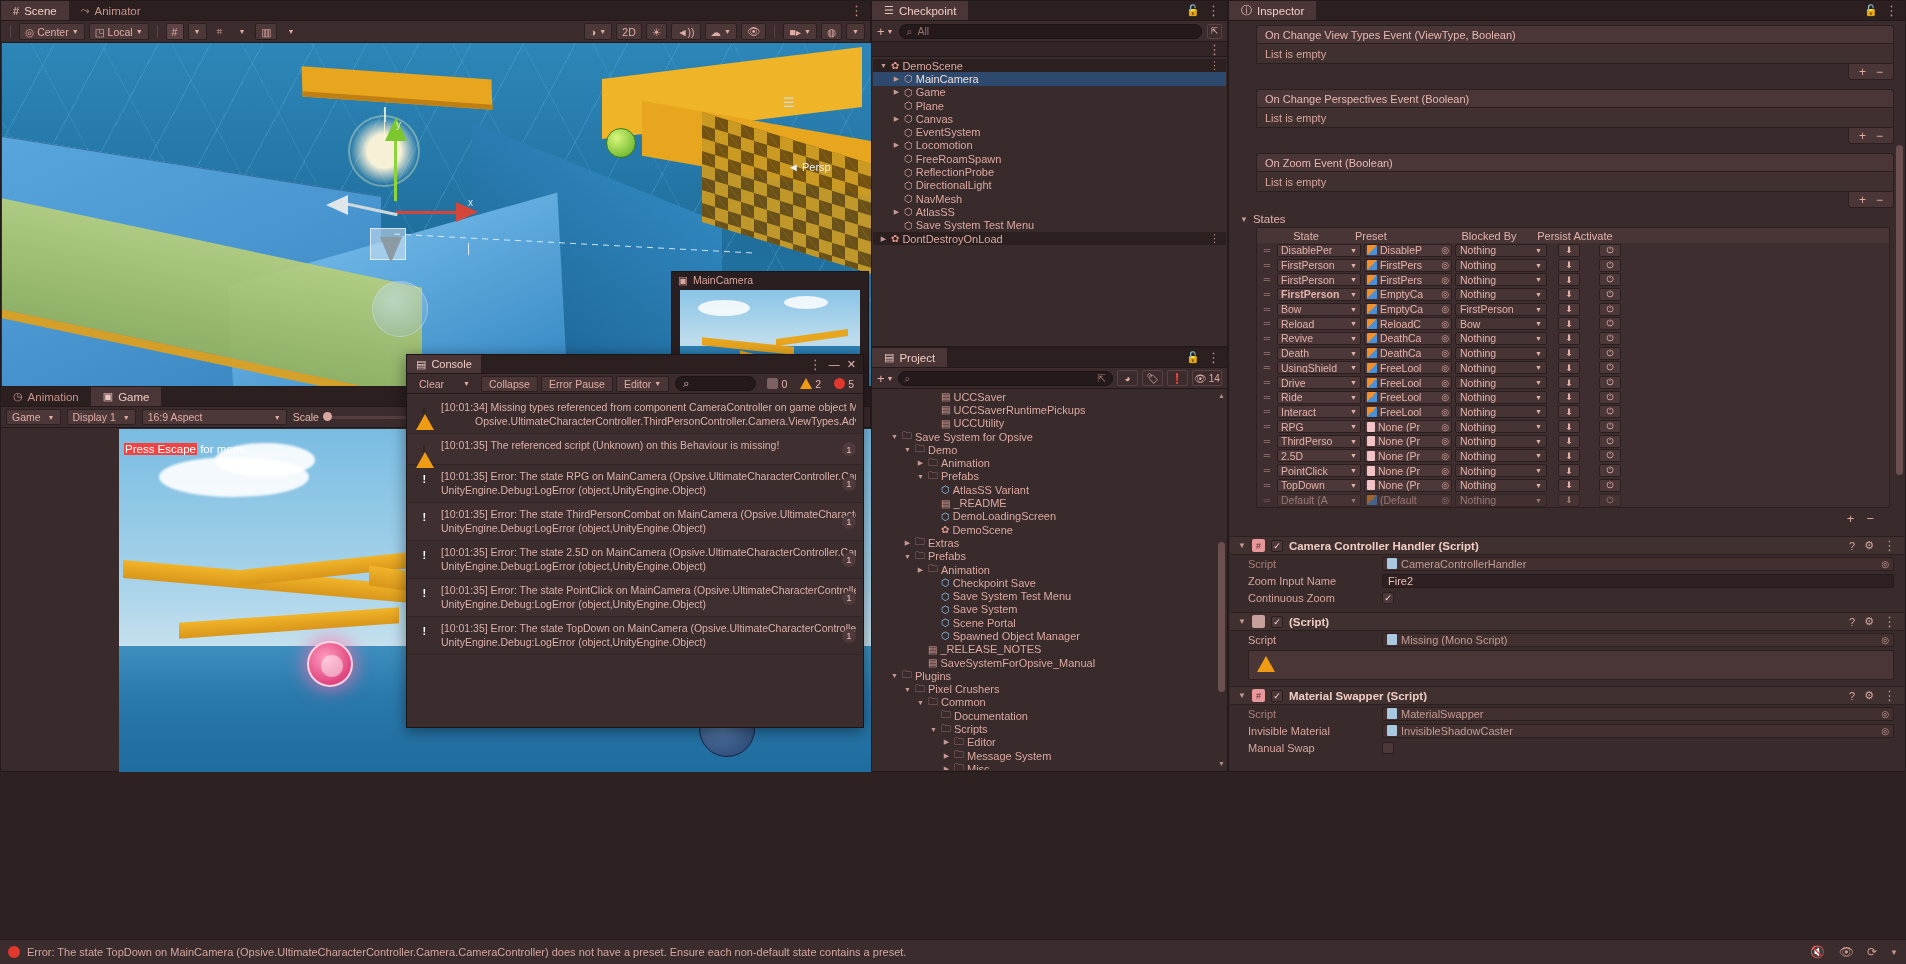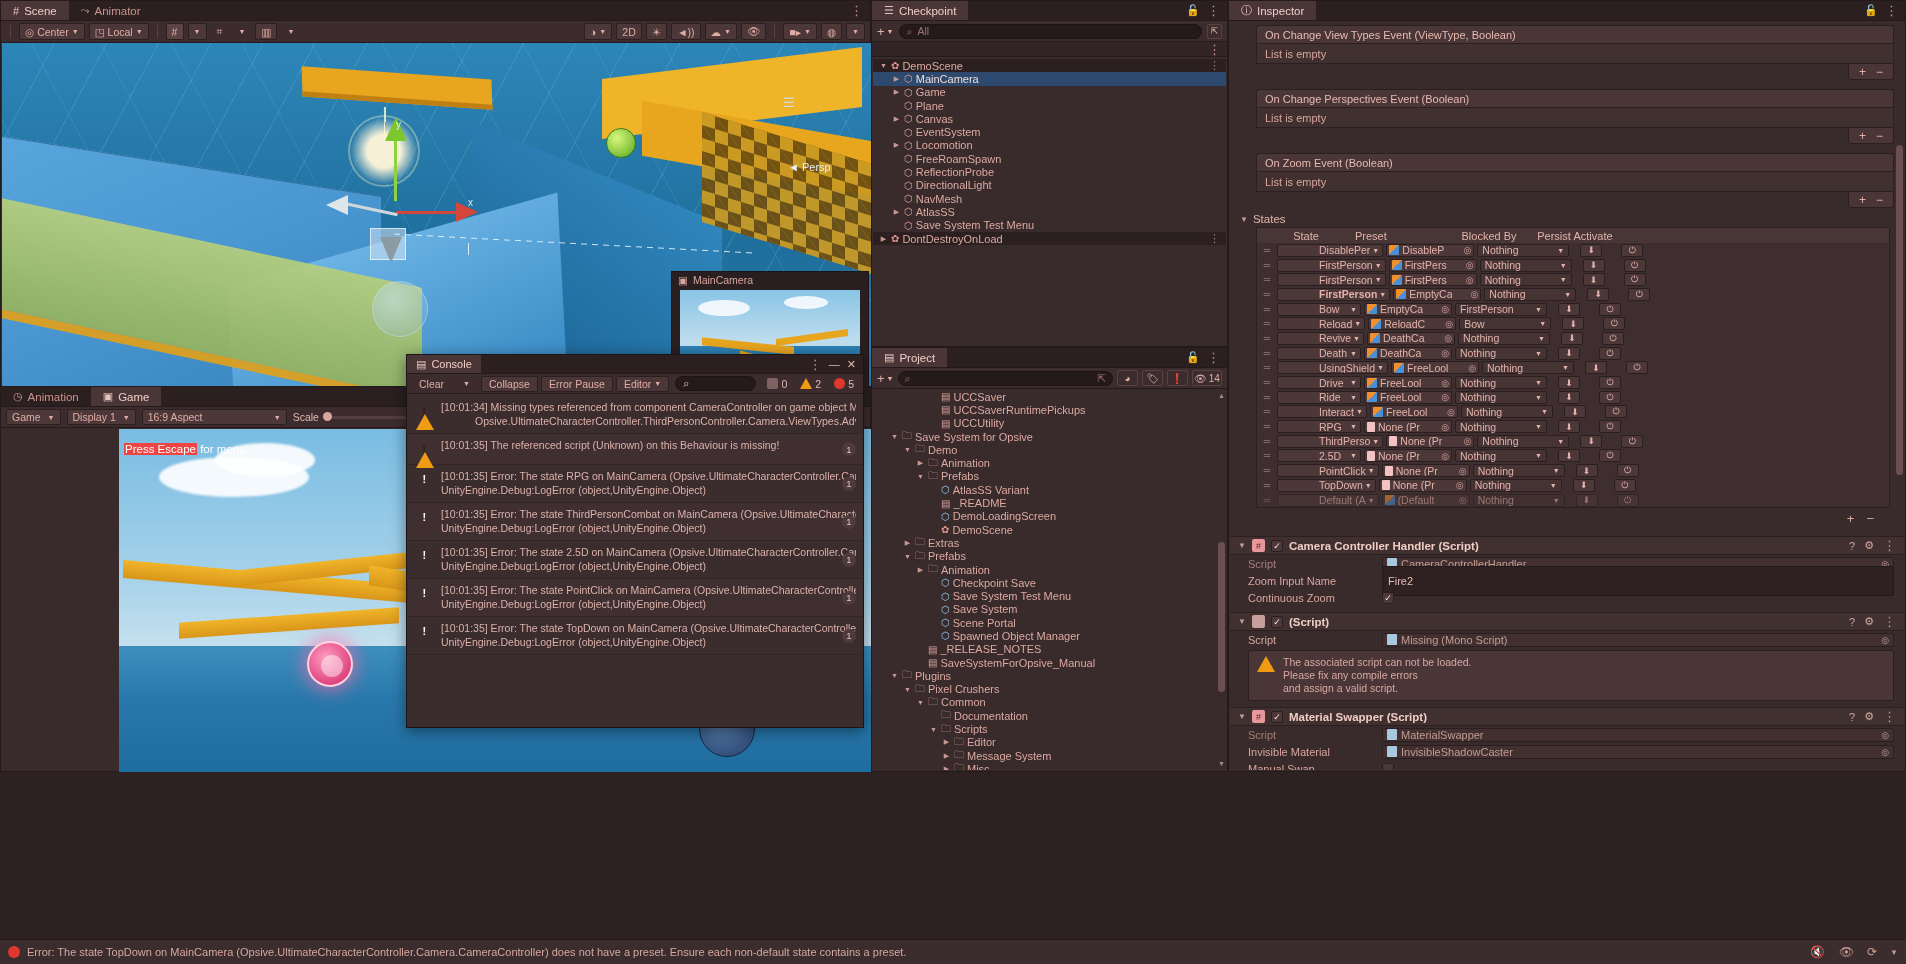--- a/index.html
+++ b/index.html
@@ -310,21 +310,21 @@
   .hdr-preset { flex:0 0 88px; }
   .hdr-block { flex:0 0 92px; text-align:center; }
   .hdr-persist { flex:0 0 38px; text-align:center; }
   .hdr-activate { flex:0 0 40px; text-align:center; }
 
   .ddown {
     height:13px; background:#4d3839; border:1px solid #2a1e1f; border-radius:2px;
     display:flex; align-items:center; padding:0 3px; font-size:10.5px; color:#e3b2aa;
     overflow:hidden; white-space:nowrap;
   }
-  .ddown .v { overflow:hidden; text-overflow:clip; flex:1;margin-left:38px; }
+  .ddown .v { overflow:hidden; text-overflow:clip; flex:1; }
   .ddown .ar { font-size:7px; margin-left:2px; }
   .ddown.bold { font-weight:bold; }
   .objfield {
     height:13px; background:#4d3839; border:1px solid #2a1e1f; border-radius:2px;
     display:flex; align-items:center; padding:0 2px; gap:3px; font-size:10.5px; color:#e3b2aa; overflow:hidden;
   }
   .presetico { width:10px; height:10px; border-radius:1px; background: linear-gradient(135deg,#f0902c 50%, #4a90d9 50%); flex:0 0 10px;}
   .fileico { width:8px; height:10px; background:#f2c2c4; border-radius:1px 1px 1px 1px; flex:0 0 8px; }
   .targ { margin-left:auto; font-size:9px; color:#d0a09a; }
   .flatdd {
@@ -344,21 +344,21 @@
     display:flex; align-items:center; gap:6px; padding:0 8px; margin-top:6px;
   }
   .comp-head .title { font-weight:bold; font-size:11.5px; color:#f0cdc5; }
   .comp-head .right { margin-left:auto; display:flex; align-items:center; gap:9px; color:#d3a49d; font-size:11px;}
   .chk { width:12px; height:12px; background:#4d3839; border:1px solid #2a1e1f; border-radius:2px; display:flex; align-items:center; justify-content:center; font-size:9px; color:#ffdfd8;}
   .scriptico { width:13px; height:13px; background:#e8989a; border-radius:2px; display:flex; align-items:center; justify-content:center; font-size:9px; color:#5a2b2d;}
   .fieldrow { display:flex; align-items:center; height:17px; padding: 1px 10px 1px 18px; gap:8px; }
   .fieldrow .lbl { flex:0 0 126px; font-size:11px; color:#d9a79f; }
   .fieldrow .lbl.dimmed { color:#a87f79; }
   .txtfield {
-    flex:1; height:30px; background:#2f2122; border:1px solid #241a1b; border-radius:2px;
+    flex:1; height:14px; background:#2f2122; border:1px solid #241a1b; border-radius:2px;
     display:flex; align-items:center; padding:0 5px; font-size:11px; color:#e8beb6;
   }
   .objrow {
     flex:1; height:14px; background:#41302f; border:1px solid #2a1e1f; border-radius:2px;
     display:flex; align-items:center; gap:4px; padding:0 4px; font-size:11px; color:#c39b94;
   }
   .warnbox {
     margin: 2px 10px 3px 18px; background:#4a3637; border:1px solid #2b1f20; border-radius:2px;
     display:flex; gap:8px; padding:5px 8px; align-items:flex-start;
   }
@@ -1591,21 +1591,20 @@
           <div class="fieldrow">
             <span class="lbl">Script</span>
             <span class="objrow">
               <span style="width:10px;height:11px;background:#a8c9e0;border-radius:1px;display:inline-block;"></span>
               <span>Missing (Mono Script)</span>
               <span style="margin-left:auto;font-size:9px">◎</span>
             </span>
           </div>
           <div class="warnbox">
             <span><span style="display:inline-block;width:0;height:0;border-left:9px solid transparent;border-right:9px solid transparent;border-bottom:16px solid #ef9b14;"></span></span>
-            <span class="txt">The associated script can not be loaded.<br>Please fix any compile errors<br>and assign a valid script.</span>
           </div>
           <div class="comp-head">
             <span class="tri">▼</span>
             <span class="scriptico">#</span>
             <span class="chk">✓</span>
             <span class="title">Material Swapper (Script)</span>
             <span class="right">
               <span>?</span>
               <span>⚙</span>
               <span class="kebab">⋮</span>

